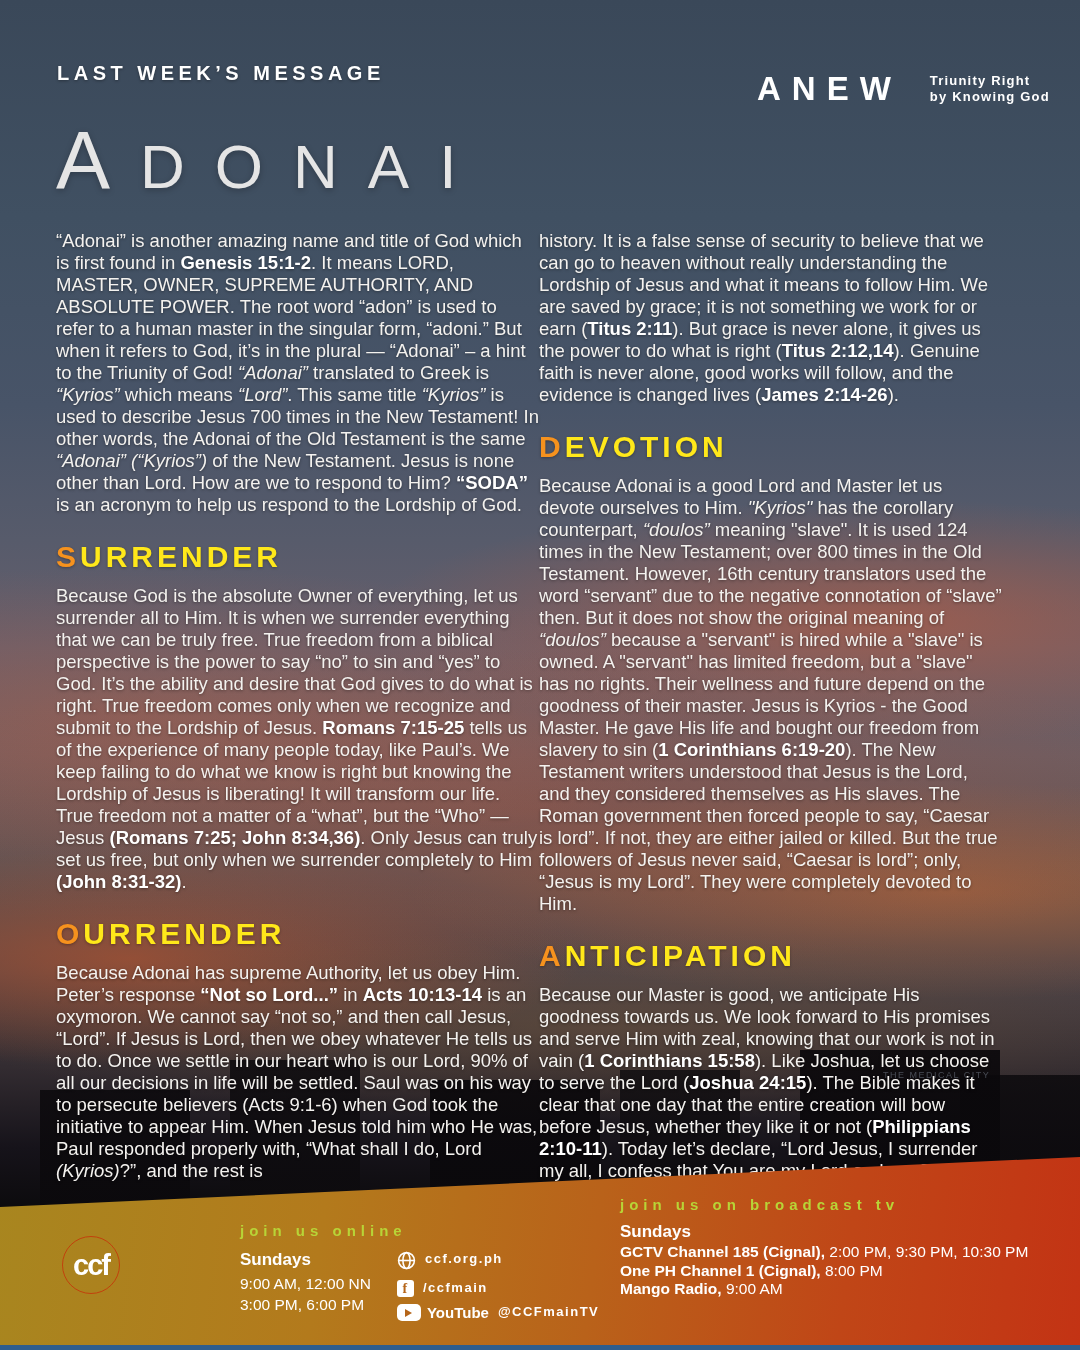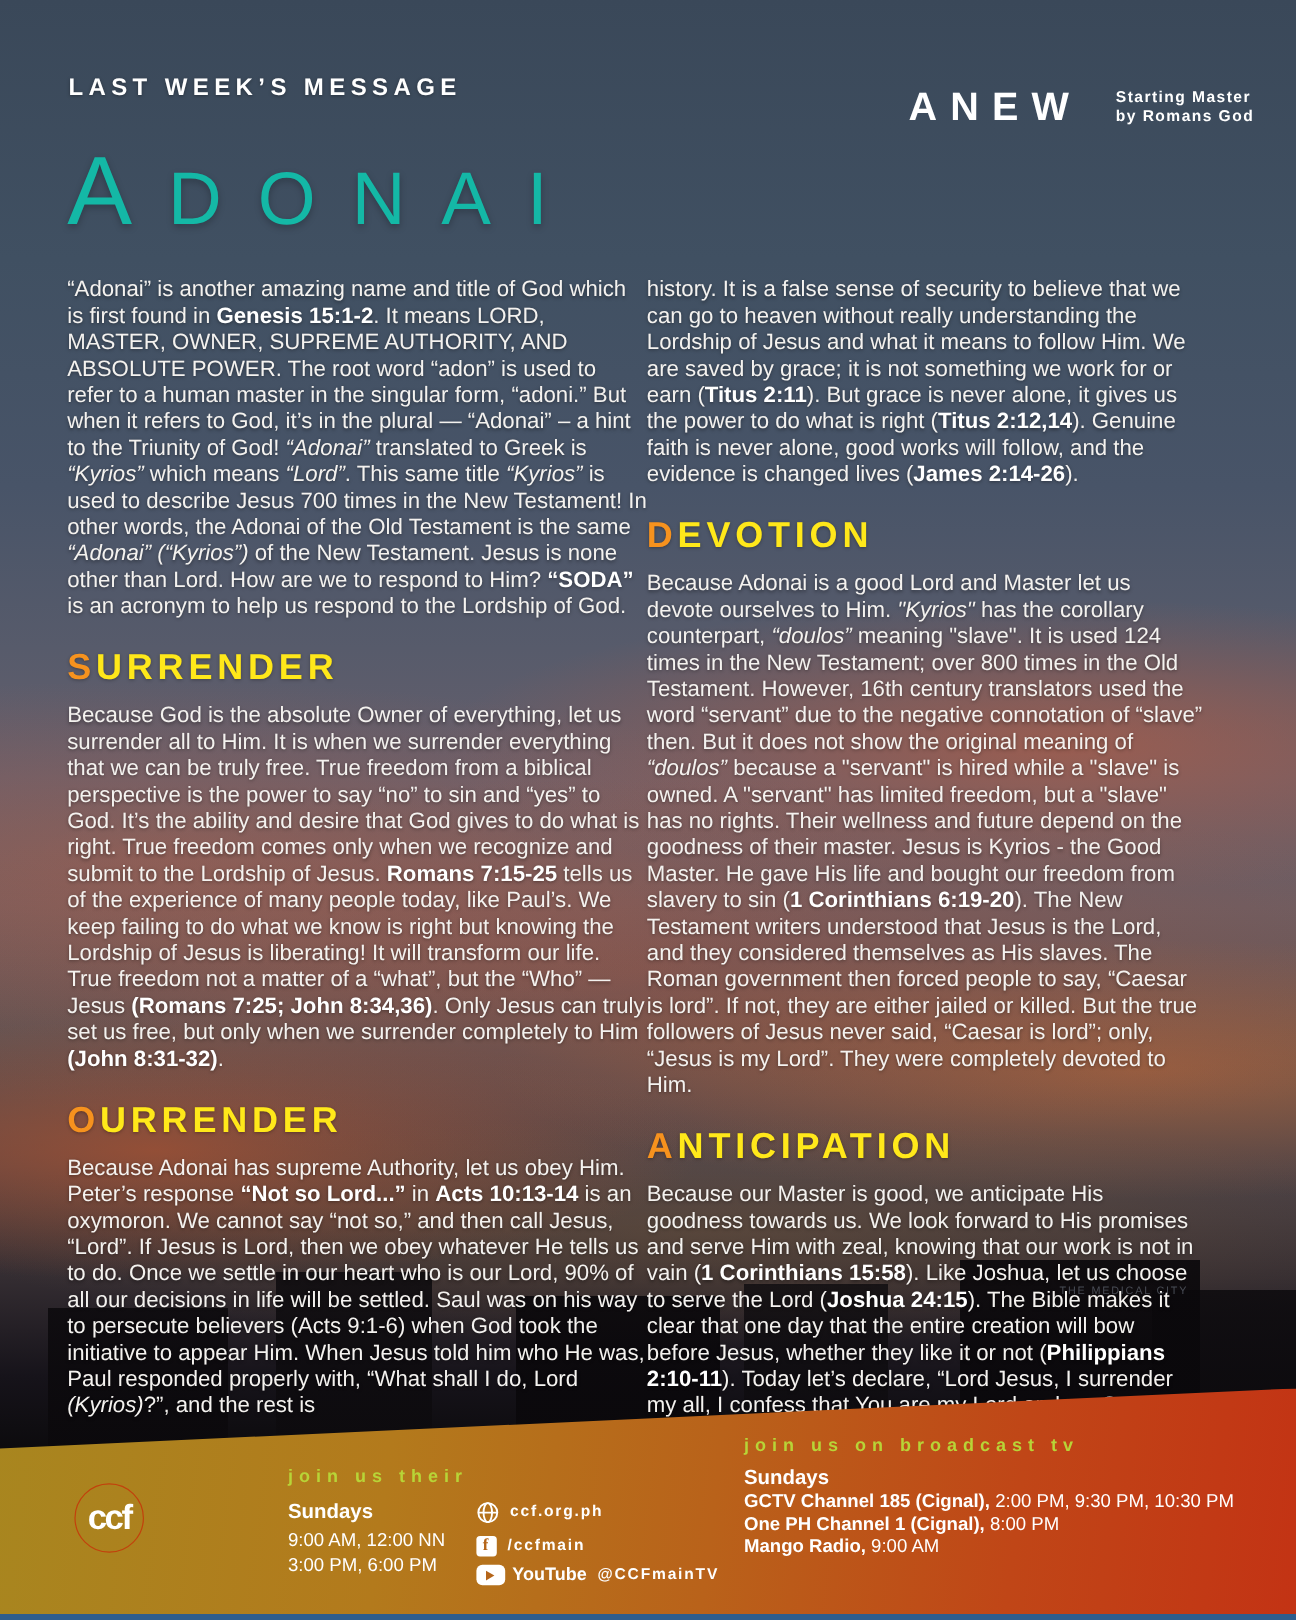--- a/index.html
+++ b/index.html
@@ -47,21 +47,21 @@
     color:#fff; font-size:20px; font-weight:bold; letter-spacing:4.5px;
     text-shadow:0 1px 3px rgba(0,0,0,.35);
   }
   .brand{position:absolute; left:757px; top:72px; display:flex; align-items:center; gap:28px;}
   .brand-name{color:#fff; font-size:33px; font-weight:bold; letter-spacing:11px; line-height:1;}
   .brand-tagline{color:#fff; font-size:13px; font-weight:bold; letter-spacing:1.2px; line-height:16px;}
   .brand-tagline span{display:block;}
   .title{
     position:absolute; left:56px; top:112px; margin:0;
     font-size:62px; font-weight:normal; letter-spacing:30px;
-    color:#14b8a6; text-transform:uppercase; line-height:1.2;
+    color:#e5e5e5; text-transform:uppercase; line-height:1.2;
     text-shadow:0 2px 6px rgba(0,0,0,.25);
   }
   .title::first-letter{font-size:81px;}
   
   .columns{position:absolute; left:56px; top:230px; width:978px; display:flex; }
   .col-left{width:483px;}
   .col-right{width:463px;}
   .body{
     margin:0; font-size:18.5px; line-height:22px; color:#f4f2ef;
     text-shadow:0 1px 3px rgba(0,0,0,.4);
@@ -122,22 +122,22 @@
   <div class="bg">
     <div class="skyline"></div>
     <div class="building-sign">THE MEDICAL CITY</div>
   </div>
 
   <div class="kicker">LAST WEEK’S MESSAGE</div>
 
   <div class="brand">
     <span class="brand-name">ANEW</span>
     <span class="brand-tagline">
-      <span>Starting Master</span>
-      <span>by Romans God</span>
+      <span>Triunity Right</span>
+      <span>by Knowing God</span>
     </span>
   </div>
 
   <h1 class="title">Adonai</h1>
 
   <div class="columns">
     <div class="col-left">
       <p class="body"><span>“Adonai” is another amazing name and title of God which is first found in </span><span class="b">Genesis 15:1-2</span><span>. It means LORD, MASTER, OWNER, SUPREME AUTHORITY, AND ABSOLUTE POWER. The root word “adon” is used to refer to a human master in the singular form, “adoni.” But when it refers to God, it’s in the plural — “Adonai” – a hint to the Triunity of God! </span><span class="i">“Adonai”</span><span> translated to Greek is </span><span class="i">“Kyrios”</span><span> which means </span><span class="i">“Lord”</span><span>. This same title </span><span class="i">“Kyrios”</span><span> is used to describe Jesus 700 times in the New Testament! In other words, the Adonai of the Old Testament is the same </span><span class="i">“Adonai” (“Kyrios”)</span><span> of the New Testament. Jesus is none other than Lord. How are we to respond to Him? </span><span class="b">“SODA”</span><span> is an acronym to help us respond to the Lordship of God.</span></p>
       <section class="section">
         <h2 class="heading"><span class="h-first">S</span><span class="h-rest">URRENDER</span></h2>
@@ -161,21 +161,21 @@
     </div>
   </div>
 
   <div class="band"></div>
 
   <div class="ccf-logo">
     <span>ccf</span>
   </div>
 
   <div class="online">
-    <div class="f-heading">join us their</div>
+    <div class="f-heading">join us online</div>
     <div class="f-cols">
       <div>
         <div class="f-day">Sundays</div>
         <div class="f-time">9:00 AM, 12:00 NN</div>
         <div class="f-time">3:00 PM, 6:00 PM</div>
       </div>
       <div class="f-links">
         <div class="f-link">
           <span>
             <svg width="19" height="19" viewBox="0 0 24 24">

